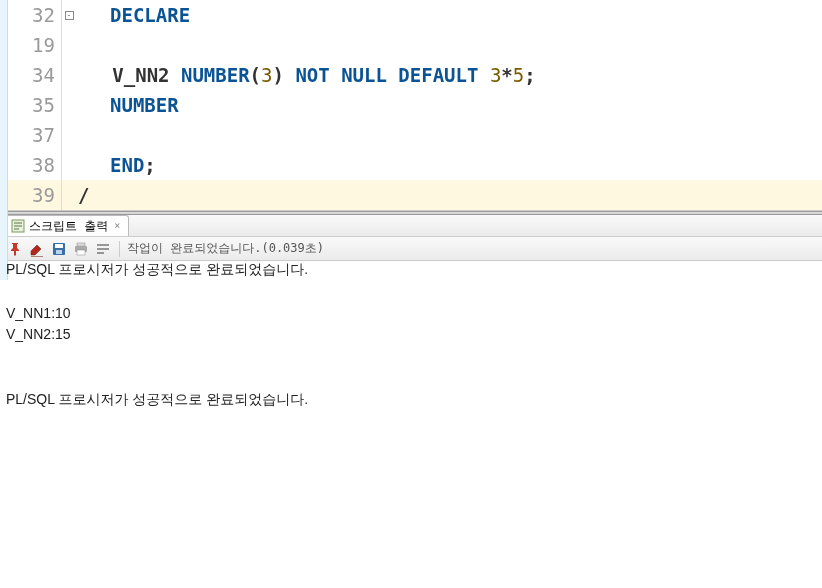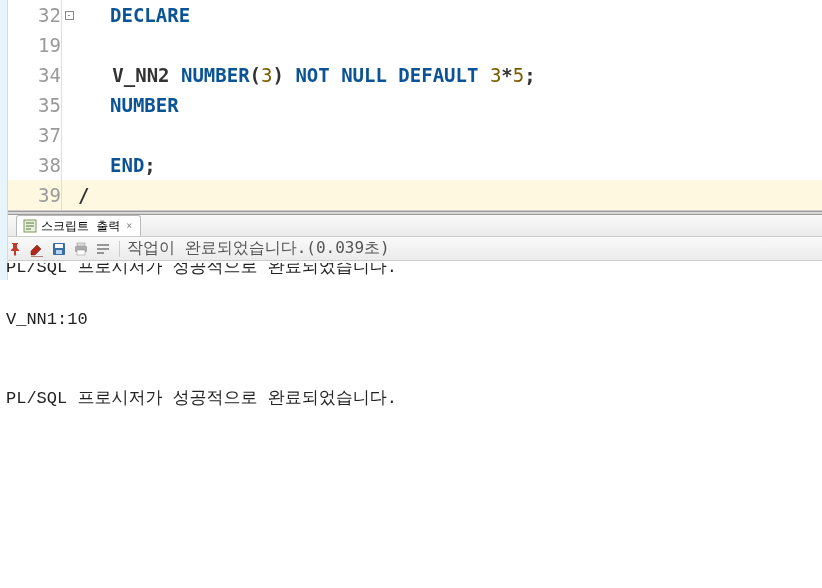--- a/index.html
+++ b/index.html
@@ -21,20 +21,21 @@
       height: 30px;
       align-items: center;
       font-size: 19px;
     }
     .code-line.highlighted {
       background: #fff8e1;
     }
     .gutter {
       width: 54px;
       text-align: right;
+      padding-right: 6px;
       color: #9a9a9a;
       font-family: Consolas, monospace;
       flex-shrink: 0;
       border-right: 1px solid #ddd;
       height: 100%;
       display: flex;
       align-items: center;
       justify-content: flex-end;
     }
     .fold {
@@ -73,21 +74,21 @@
     }
     .output-panel {
       background: #fff;
     }
     .tab-bar {
       display: flex;
       align-items: center;
       background: linear-gradient(#f9f9f9, #ebebeb);
       border-bottom: 1px solid #ccc;
       height: 22px;
-      padding-left: 16px;
+      padding-left: 4px;
       font-size: 12px;
     }
     .tab {
       display: flex;
       align-items: center;
       gap: 4px;
       padding: 2px 6px;
       background: #fff;
       border: 1px solid #bbb;
       border-bottom: none;
@@ -125,26 +126,26 @@
       justify-content: center;
     }
     .tool-sep {
       width: 1px;
       height: 16px;
       background: #ccc;
       margin: 0 3px;
     }
     .status-text {
       color: #555;
-      font-size: 16px;
+      font-size: 12px;
     }
     .output-content {
       padding: 2px 6px;
-      font-family: Liberation Mono, monospace;
-      font-size: 17px;
+      font-family: Liberation Sans, sans-serif;
+      font-size: 14px;
       color: #222;
       line-height: 1.55;
     }
     .output-line { white-space: pre; }
     .clipped-top {
       height: 18px;
       overflow: hidden;
       position: relative;
     }
     .clipped-top .output-line {
@@ -259,18 +260,19 @@
     <div class="tool-sep"></div>
     <span class="status-text">작업이 완료되었습니다.(0.039초)</span>
   </div>
   <div class="output-content">
     <div class="clipped-top">
       <div class="output-line">PL/SQL 프로시저가 성공적으로 완료되었습니다.</div>
     </div>
     <div id="output-lines">
         <div class="output-line">&nbsp;</div>
         <div class="output-line">V_NN1:10</div>
+        <div class="output-line">V_NN2:15</div>
         <div class="output-line">&nbsp;</div>
         <div class="output-line">&nbsp;</div>
         <div class="output-line">PL/SQL 프로시저가 성공적으로 완료되었습니다.</div>
       </div>
   </div>
 </div>
 
 </body></html>

